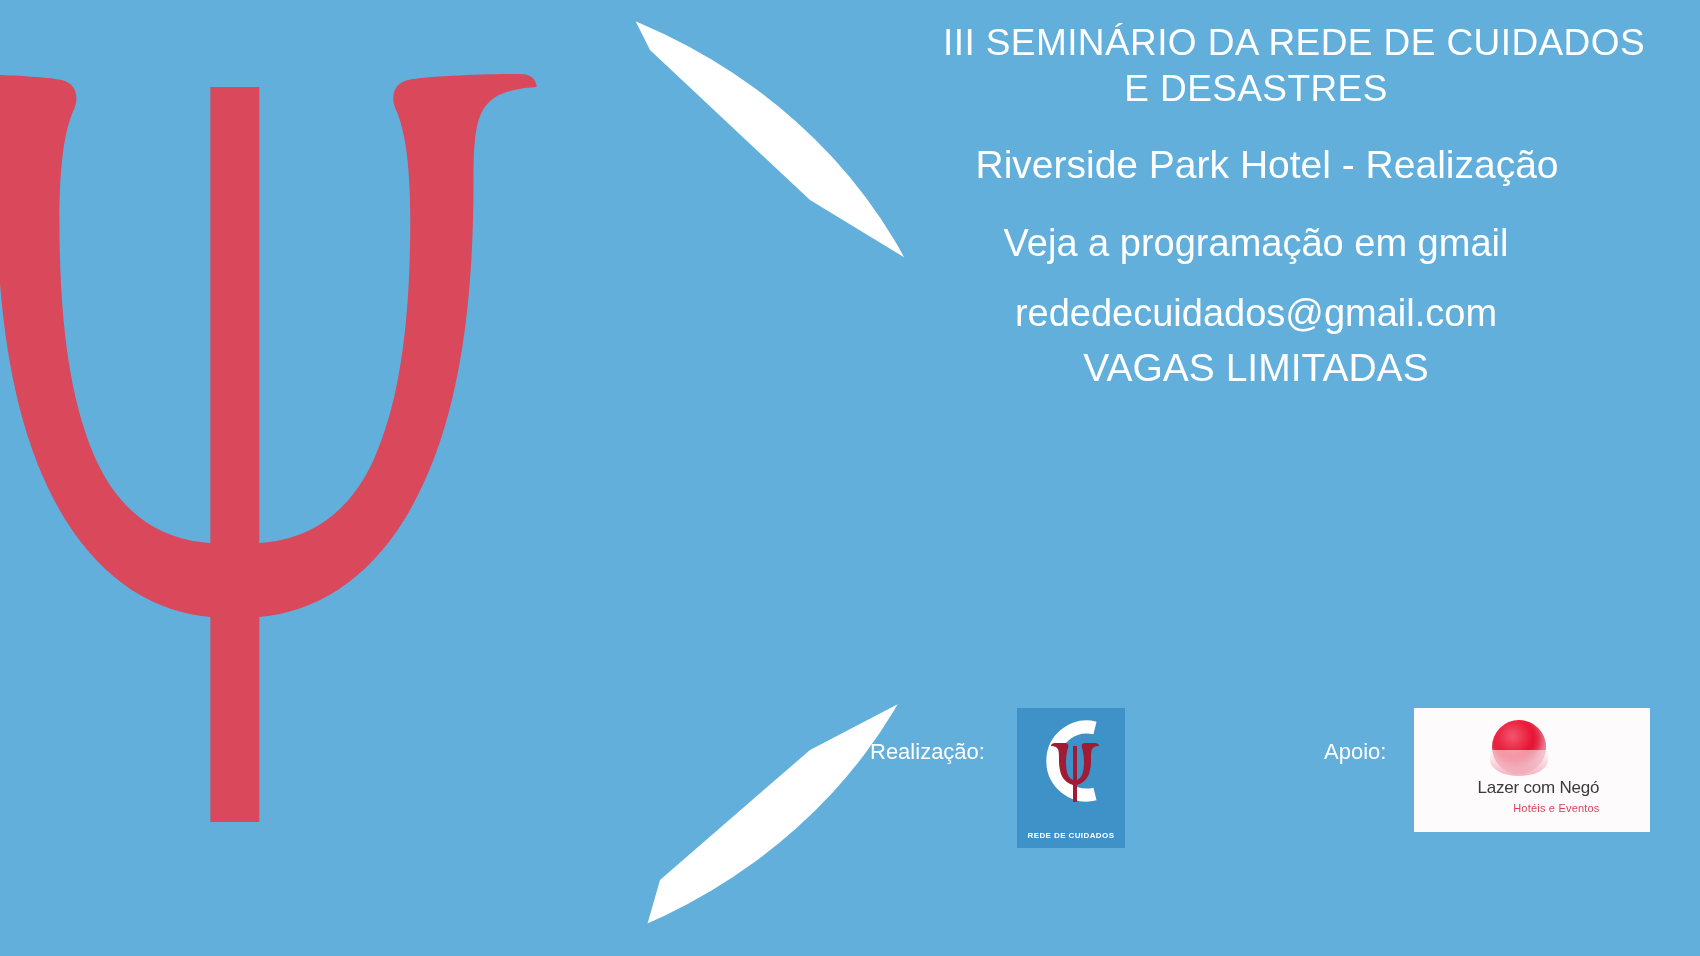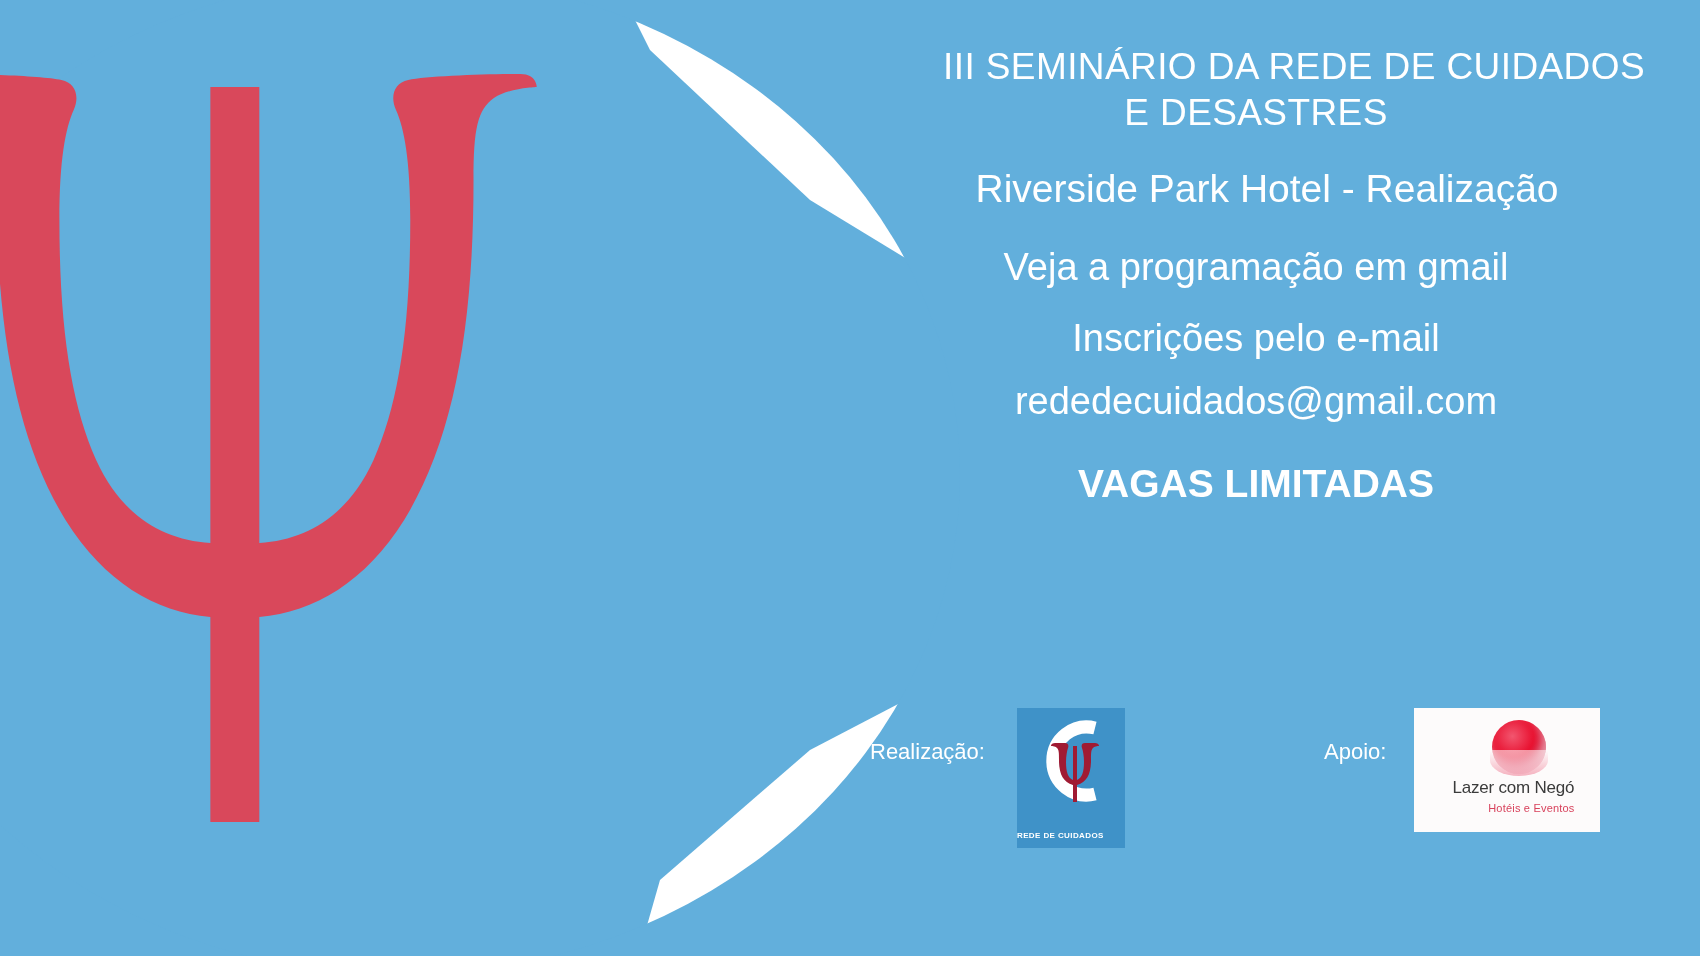--- a/index.html
+++ b/index.html
@@ -32,21 +32,21 @@
     position: absolute;
     left: 812px;
     top: 0;
     width: 888px;
     height: 956px;
     color: #ffffff;
     text-align: center;
   }
 
   .title-block {
-    padding-top: 44px;
+    padding-top: 20px;
   }
   .title-line {
     font-size: 37px;
     line-height: 46px;
     letter-spacing: 0.4px;
     white-space: nowrap;
     font-weight: 400;
     color: #ffffff;
   }
   .title-line.l1 { margin-left: 76px; }
@@ -62,24 +62,22 @@
   }
   .info-line.addr  { font-size: 39px; margin-left: 22px; }
   .info-line.email { line-height: 62px; }
   .info-line.mailtop { line-height: 64px; }
 
   .spacer-sm { height: 14px; }
 
   .vagas {
     font-size: 39px;
     line-height: 48px;
-    margin-top: 28px;
-    color: #ffffff;
-    white-space: nowrap;
-    font-weight: bold;
+    color: #ffffff;
+    white-space: nowrap;
   }
 
   
   #sponsors {
     position: absolute;
     left: 0;
     top: 690px;
     width: 888px;
     height: 266px;
   }
@@ -105,36 +103,37 @@
     margin-left: 32px;
     background: #3f92c8;
     position: relative;
     overflow: hidden;
   }
   .rdc-logo svg { position:absolute; left:0; top:0; width:108px; height:112px; }
   .rdc-caption {
     position: absolute;
     left: 0; bottom: 8px;
     width: 100%;
-    text-align: left;
+    text-align: center;
     font-size: 8px;
     letter-spacing: 0.4px;
     color: #ffffff;
     font-weight: bold;
     white-space: nowrap;
   }
 
   
   .lcn-logo {
-    width: 186px;
+    width: 216px;
     height: 124px;
     margin-left: 28px;
     background: #fdfbfb;
     position: relative;
     overflow: hidden;
+    padding-left: 20px;
   }
   .lcn-ball {
     position: absolute;
     left: 78px;
     top: 12px;
     width: 54px;
     height: 54px;
     border-radius: 50%;
     background:
       radial-gradient(circle at 38% 30%, #f2566f 0%, #e8102f 42%, #c8153a 72%, #f0b9c4 100%);
@@ -226,21 +225,20 @@
 
     <div class="title-block">
       <div class="title-line l1">III SEMINÁRIO DA REDE DE CUIDADOS</div>
       <div class="title-line l3">E DESASTRES</div>
     </div>
 
     <div class="spacer-sm"></div>
 
     <div class="info-line addr">Riverside Park Hotel  - Realização</div>
     <div class="info-line">Veja a programação em gmail</div>
-    <div class="info-line mailtop">Inscrições pelo e-mail</div>
     <div class="info-line email">rededecuidados@gmail.com</div>
 
     <div class="vagas">VAGAS LIMITADAS</div>
 
     <div id="sponsors">
 
       <div class="sponsor-group" id="group-realizacao">
         <div class="sponsor-label">Realização:</div>
         <div class="rdc-logo">
           <svg viewBox="0 0 108 112" xmlns="http://www.w3.org/2000/svg">

